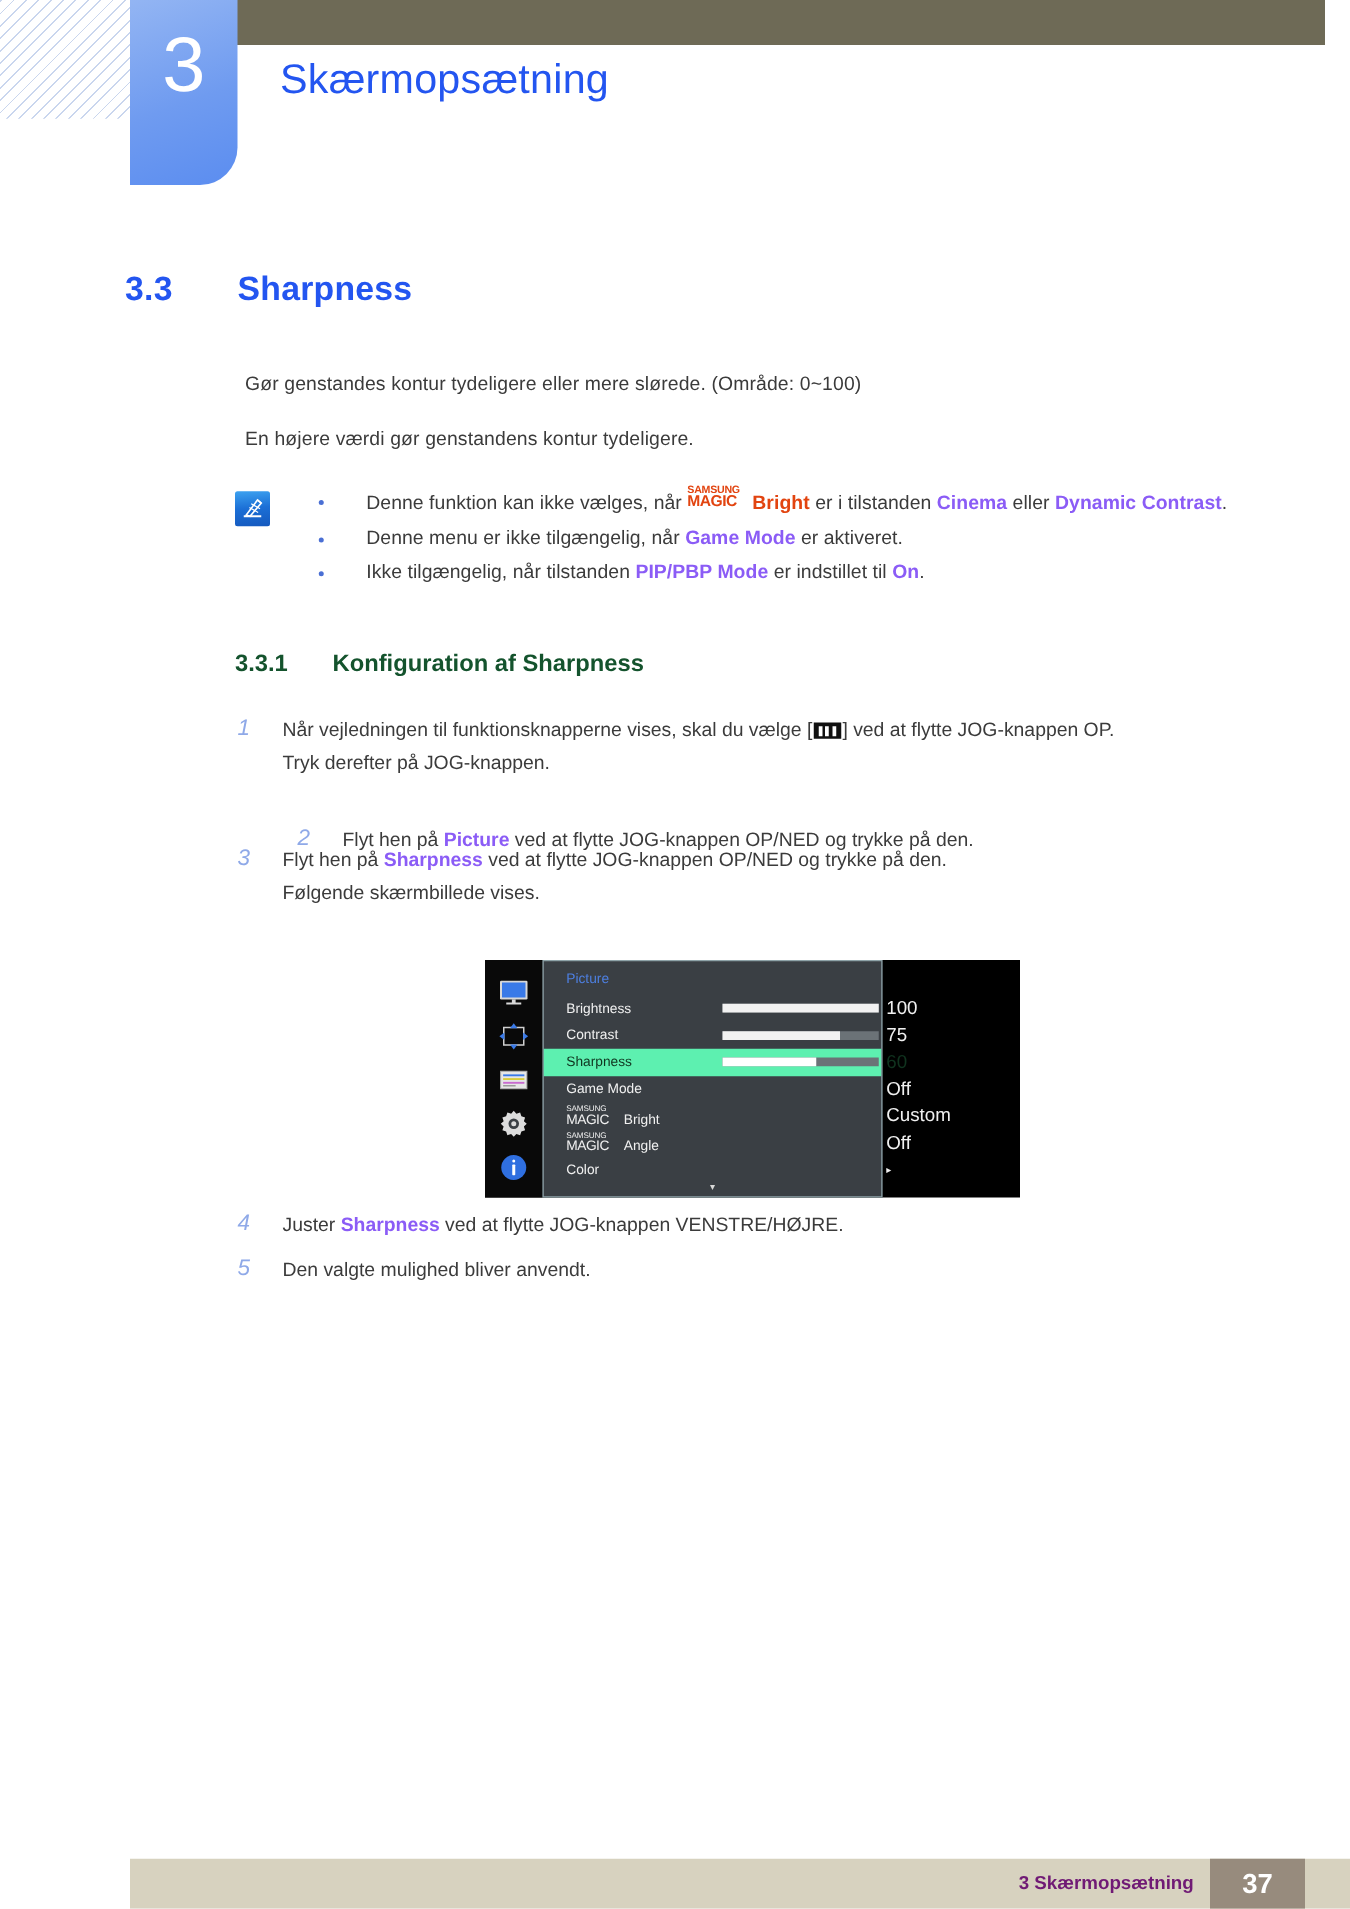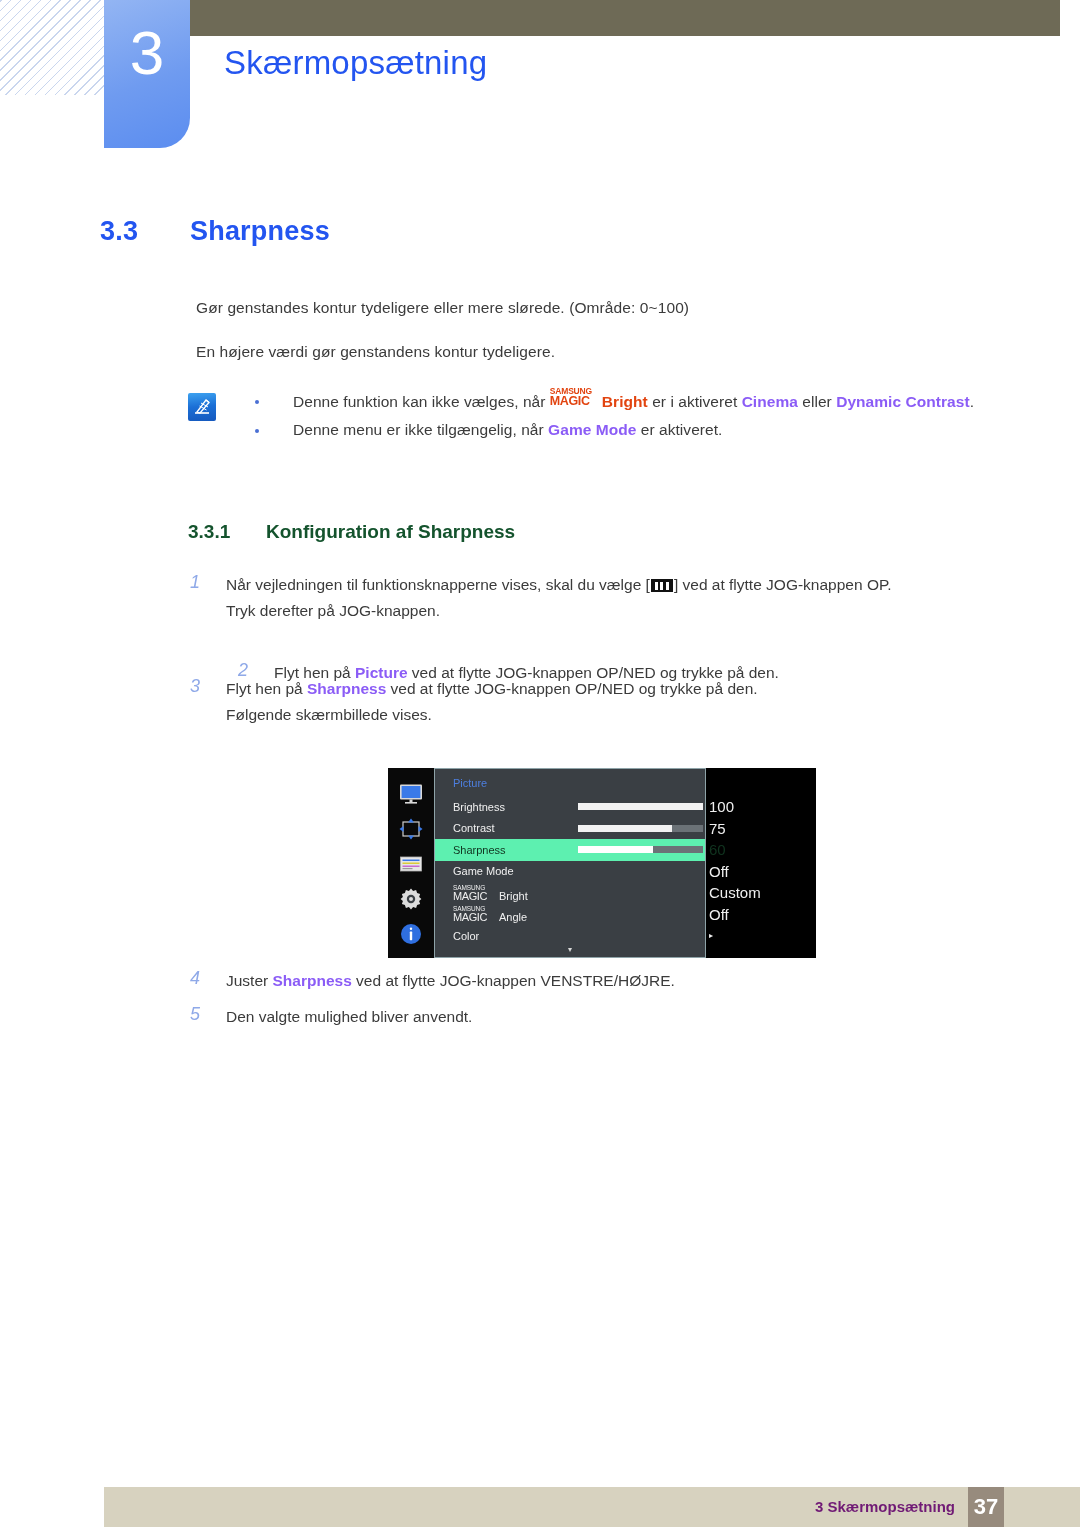--- a/index.html
+++ b/index.html
@@ -325,21 +325,21 @@
   .footer-text {
     position: absolute;
     right: 125px; top: 1498px;
     font-size: 15px;
     color: #701a75;
     font-weight: bold;
   }
   .footer-page {
     position: absolute;
     left: 968px; top: 1487px;
-    width: 36px; height: 40px;
+    width: 76px; height: 40px;
     background: #978b7d;
     color: #ffffff;
     font-size: 22px;
     font-weight: bold;
     display: flex;
     align-items: center;
     justify-content: center;
   }
 </style>
 </head>
@@ -363,24 +363,27 @@
     <path d="M7 20 L21 20" stroke="#ffffff" stroke-width="1.6" fill="none"></path>
     <path d="M9 19 L18 7 L21 9.5 L12 20 Z" fill="none" stroke="#ffffff" stroke-width="1.3"></path>
     <path d="M18 7 L21 9.5" stroke="#ffffff" stroke-width="1.3"></path>
     <path d="M13 10 L20 14" stroke="#ffffff" stroke-width="1"></path>
     <path d="M11.5 13 L18.5 17" stroke="#ffffff" stroke-width="1"></path>
   </svg>
 </div>
 
 <div class="note-list">
   <div class="note-item">
-    <span>Denne funktion kan ikke vælges, når </span><span class="smagic"><span class="s-top">SAMSUNG</span><span class="s-bot">MAGIC</span></span><span class="smagic-suffix">Bright</span><span> er i aktiveret </span><span class="hl">Cinema</span><span> eller </span><span class="hl">Dynamic Contrast</span><span>.</span>
+    <span>Denne funktion kan ikke vælges, når </span><span class="smagic"><span class="s-top">SAMSUNG</span><span class="s-bot">MAGIC</span></span><span class="smagic-suffix">Bright</span><span> er i tilstanden </span><span class="hl">Cinema</span><span> eller </span><span class="hl">Dynamic Contrast</span><span>.</span>
   </div>
   <div class="note-item">
     <span>Denne menu er ikke tilgængelig, når </span><span class="hl">Game Mode</span><span> er aktiveret.</span>
+  </div>
+  <div class="note-item">
+    <span>Ikke tilgængelig, når tilstanden </span><span class="hl">PIP/PBP Mode</span><span> er indstillet til </span><span class="hl">On</span><span>.</span>
   </div>
 </div>
 
 <div class="subsec-head">
   <span class="num">3.3.1</span><span>Konfiguration af Sharpness</span>
 </div>
 
 <div class="step s1">
   <span class="sn">1</span><span class="stxt"><span>Når vejledningen til funktionsknapperne vises, skal du vælge [</span><span class="menu-glyph"><i></i><i></i><i></i></span><span>] ved at flytte JOG-knappen OP.</span><br><span>Tryk derefter på JOG-knappen.</span></span>
 </div>

